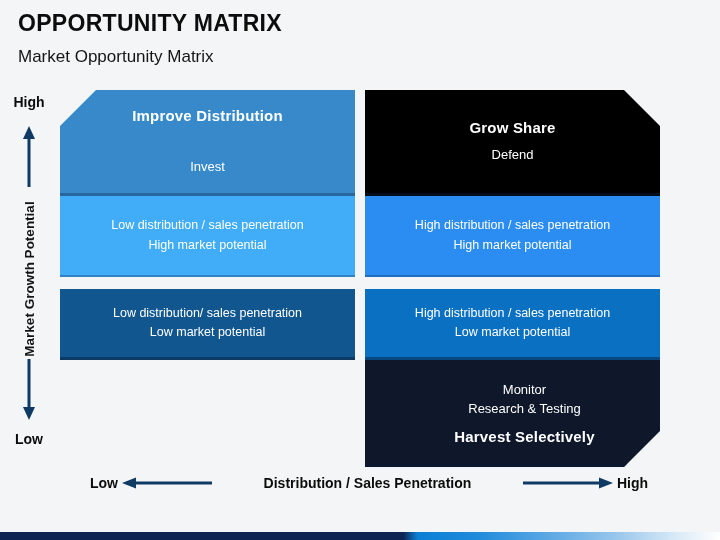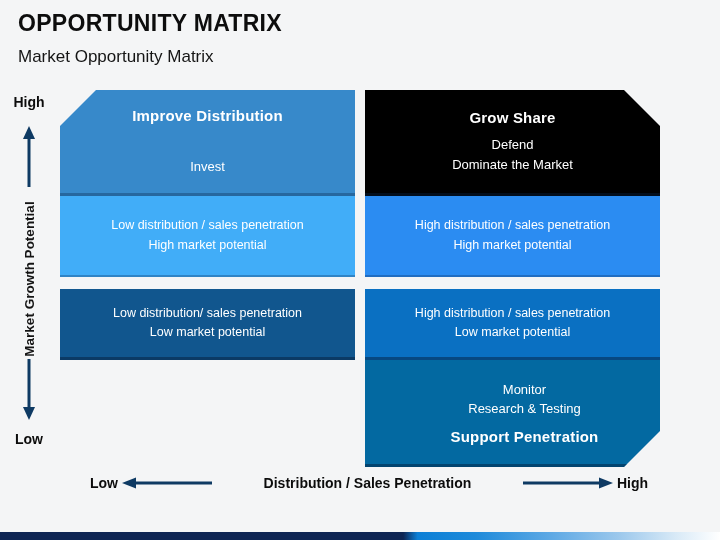--- a/index.html
+++ b/index.html
@@ -116,35 +116,34 @@
     <div class="sec bot-band" style="background: rgb(17, 86, 142);">
       <div class="band-line">Low distribution/ sales penetration</div>
       <div class="band-line">Low market potential</div>
     </div>
   </div>
 
   <div class="mcol right">
     <div class="sec top-main cut-tr" style="background: #000000;">
       <div class="q-title">Grow Share</div>
       <div class="q-line">Defend</div>
-      <div class="q-line">Dominate the Market</div>
     </div>
     <div class="sec top-band" style="background: rgb(43, 140, 242);">
       <div class="band-line">High distribution / sales penetration</div>
       <div class="band-line">High market potential</div>
     </div>
     <div class="half-gap"></div>
     <div class="sec bot-band" style="background: rgb(10, 112, 194);">
       <div class="band-line">High distribution / sales penetration</div>
       <div class="band-line">Low market potential</div>
     </div>
-    <div class="sec bot-main cut-br" style="background: #0369a1; padding-left: 24px;">
+    <div class="sec bot-main cut-br" style="background: #0f172a; padding-left: 24px;">
       <div class="q-line">Monitor</div>
       <div class="q-line">Research &amp; Testing</div>
-      <div class="q-title">Support Penetration</div>
+      <div class="q-title">Harvest Selectively</div>
     </div>
   </div>
 
 </div>
 
 <div class="x-axis">
   <div class="x-low">Low</div>
   <svg class="x-arrow" width="90" height="12" viewBox="0 0 90 12">
     <line x1="90" y1="6" x2="12" y2="6" stroke="#0E3A63" stroke-width="3"></line>
     <polygon points="0,6 14,0.5 14,11.5" fill="#0E3A63"></polygon>

